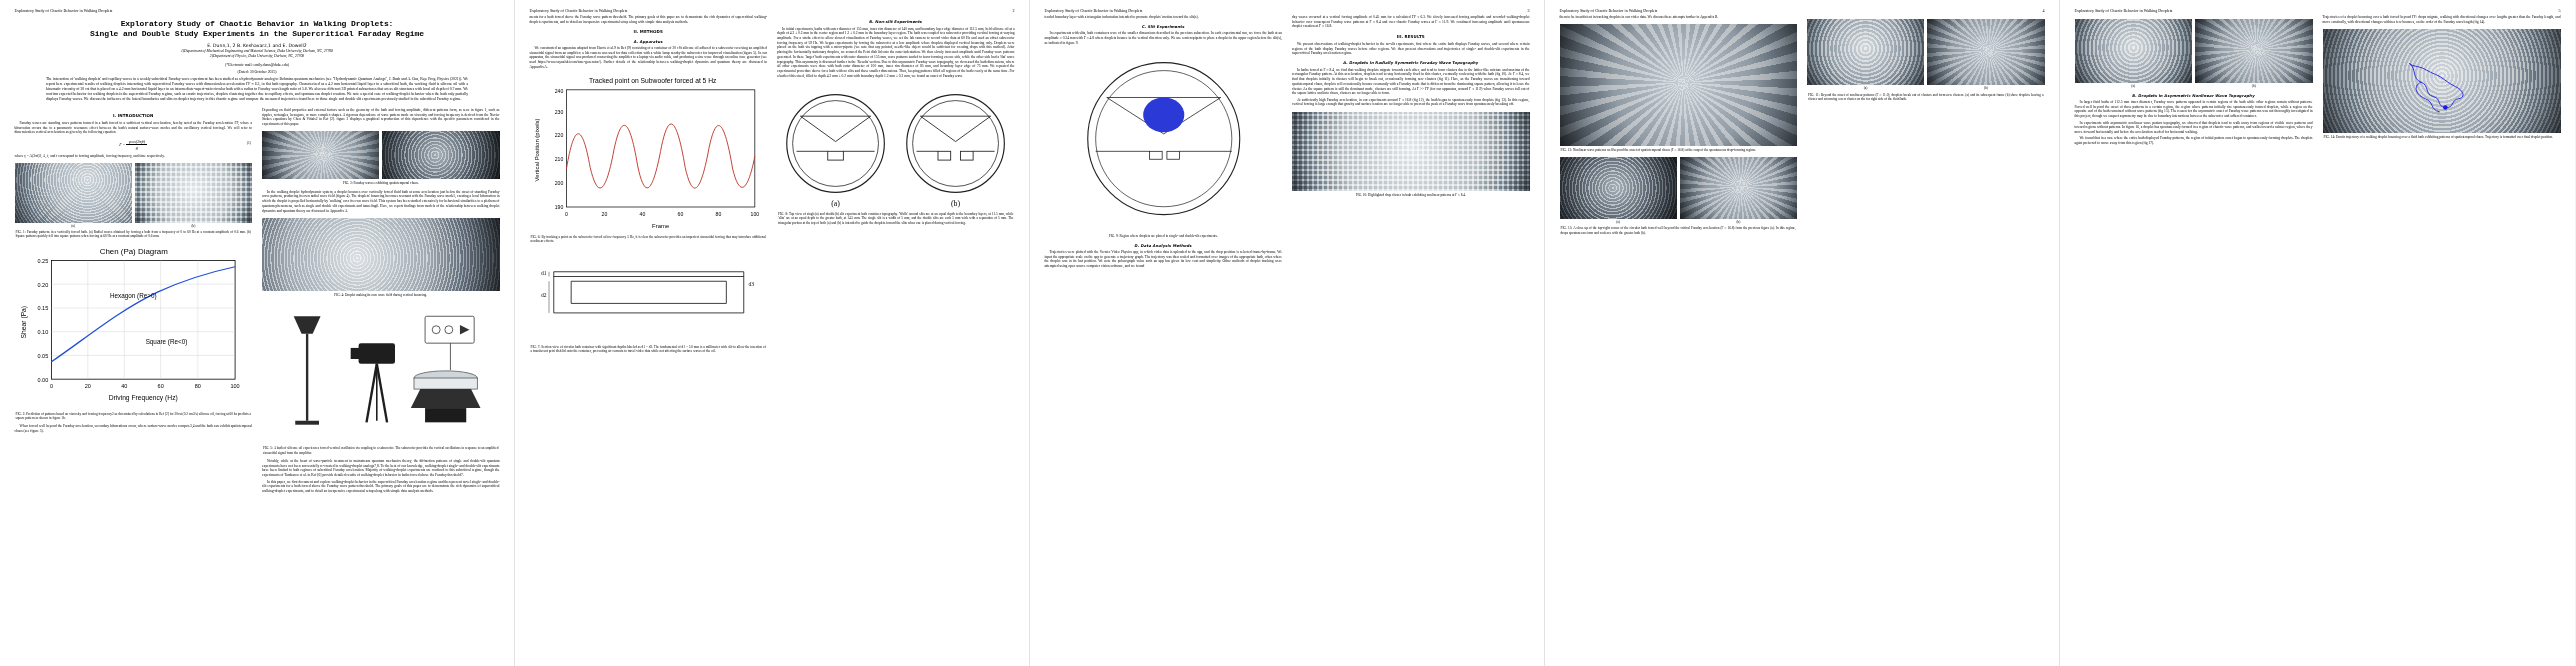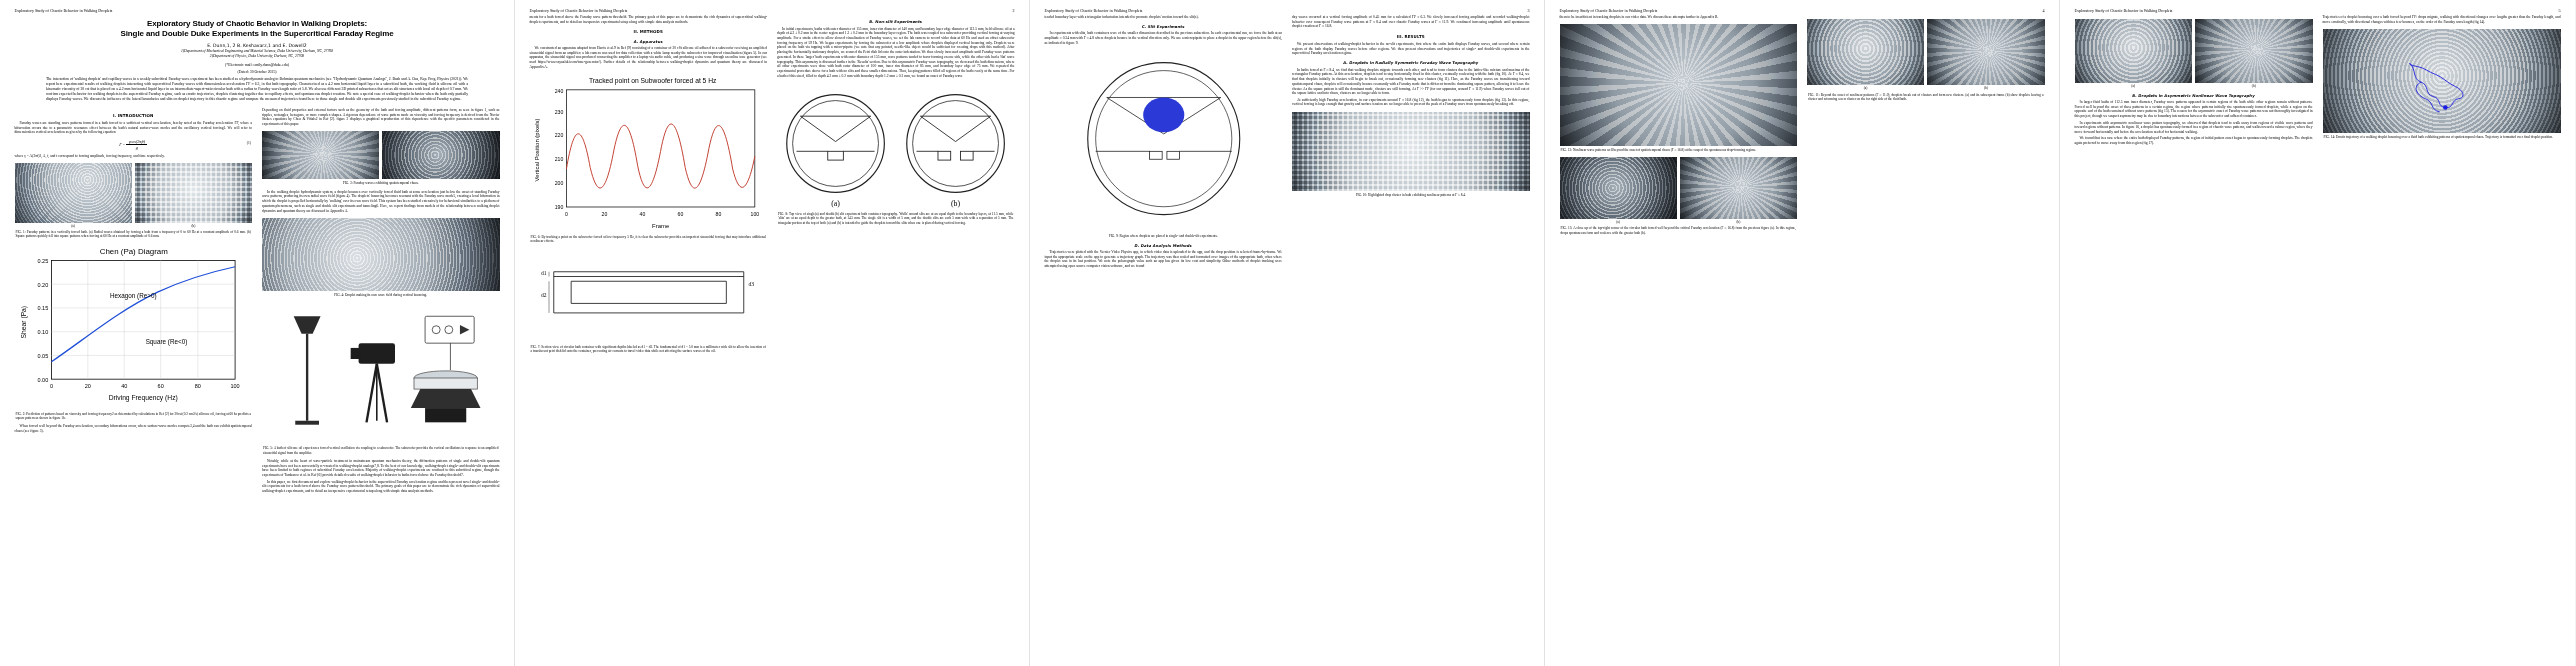--- a/index.html
+++ b/index.html
@@ -21,21 +21,21 @@
 
   .pg-header {
     display:flex; justify-content:space-between; align-items:baseline;
     font-size:4px; color:#000; font-family:"Liberation Serif", serif;
     margin-bottom:1.7px; letter-spacing:0.03px;
   }
   .pg-header .pnum { font-size:4.1px; }
 
   .title-block { text-align:center; padding:1.1px 27px 0 27px; }
   .ptitle {
-    font-family:Liberation Sans, sans-serif;
+    font-family:Liberation Mono, monospace;
     font-weight:bold; font-size:8px; line-height:1.28;
     letter-spacing:-0.1px; margin:3.3px 0 3.9px 0; color:#000;
   }
   .authors { font-family:"DejaVu Sans", sans-serif; font-size:4.6px; margin:0 0 1.1px 0; }
   .affil { font-style:italic; font-size:3.7px; line-height:1.35; text-align:center; margin:0; }
   .email { font-size:3.8px; margin:3.3px 0 0 0; }
   .dated { font-size:3.8px; margin:3.3px 0 3.3px 0; }
   .abstract {
     font-size:3.8px; line-height:1.33; text-align:justify;
     padding:0 4.4px; margin:1.1px 0 0 0;
@@ -130,21 +130,21 @@
   <div class="page">
 
     <div class="pg-header">
       <span>Exploratory Study of Chaotic Behavior in Walking Droplets</span>
       <span class="pnum"></span>
     </div>
 
     <div class="title-block">
       <div class="ptitle">
         <span>Exploratory Study of Chaotic Behavior in Walking Droplets:</span><br>
-        <span>Single and Double Duke Experiments in the Supercritical Faraday Regime</span>
+        <span>Single and Double Study Experiments in the Supercritical Faraday Regime</span>
       </div>
       <div class="authors">E. Dunn,1, 2 B. Keshavarz,1 and E. Dowell2</div>
       <div class="affil">1)Department of Mechanical Engineering and Material Science, Duke University, Durham, NC, 27708</div>
       <div class="affil">2)Department of Physics, Duke University, Durham, NC, 27708</div>
       <div class="email">(*Electronic mail: emily.dunn@duke.edu)</div>
       <div class="dated">(Dated: 30 October 2025)</div>
       <div class="abstract">The interaction of 'walking droplets' and capillary waves in a weakly subcritical Faraday wave experiment has been studied as a hydrodynamic analog to Bohmian quantum mechanics (see "Hydrodynamic Quantum Analogs", J. Bush and A. Oza, Rep. Prog. Physics (2021)). We report here experimental results of walking droplets interacting with supercritical Faraday waves with dimensionless acceleration ΓF ≈ 6.3, in flat bath topography. Characterized as a 4.2 mm horizontal liquid layer in a subcritical bath, the working fluid is silicone oil with a kinematic viscosity of 20 cst that is placed on a 4.2 mm horizontal liquid layer in an intermediate-aspect-ratio circular bath with a radius to Faraday wavelength ratio of 5.8. We also use different 3D printed subsurfaces that act as slit structures with local oil depth of 0.7 mm. We confirm expected behavior for walking droplets in the supercritical Faraday regime, such as erratic trajectories, droplets clustering together due to capillary effects, and spontaneous droplet creation. We note a special case of walking-droplet behavior when the bath only partially displays Faraday waves. We discuss the influence of the lateral boundaries and slits on droplet trajectory in this chaotic regime and compare the measured trajectories found here to those single and double slit experiments previously studied in the subcritical Faraday regime.</div>
     </div>
 
     <div class="cols">

